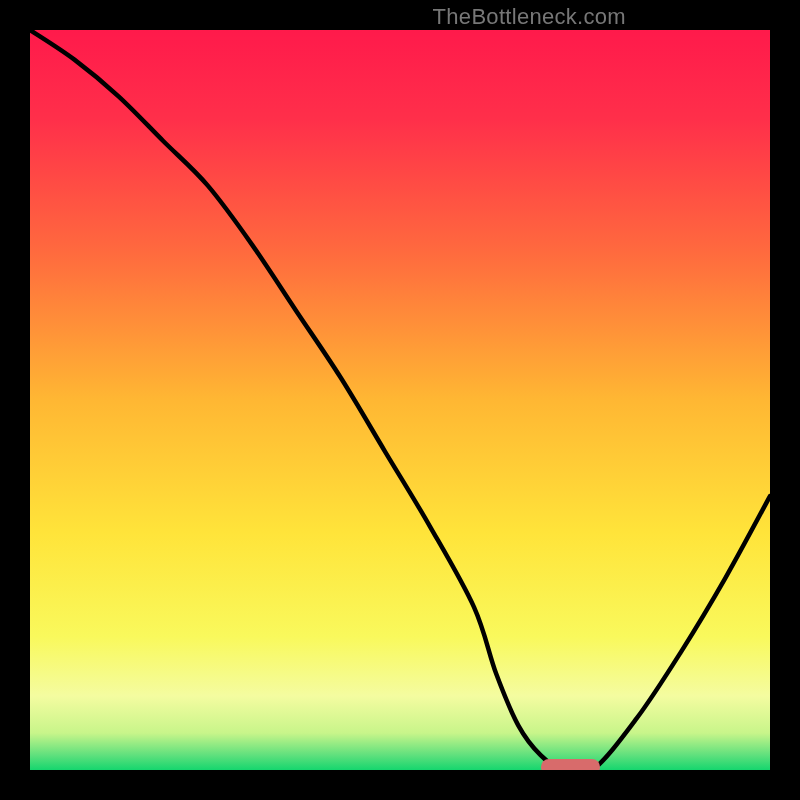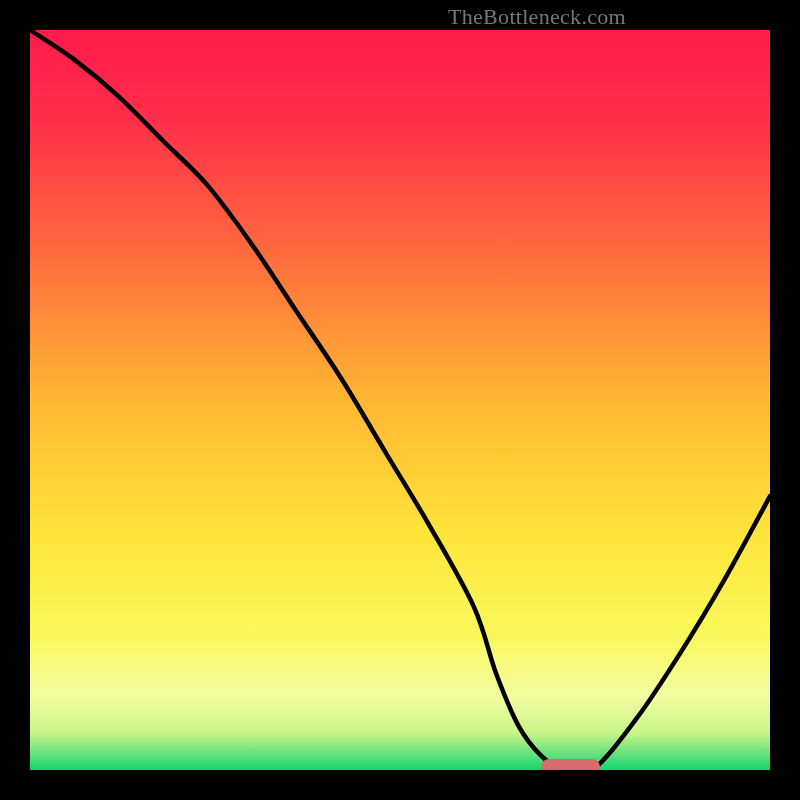--- a/index.html
+++ b/index.html
@@ -9,21 +9,20 @@
     height: 800px;
     overflow: hidden;
     background: #000;
     font-family: Arial, Helvetica, sans-serif;
   }
   .frame {
     position: relative;
     width: 656px;
     height: 800px;
     background: #000;
-    font-family: Liberation Serif, serif;
   }
   .plot {
     position: absolute;
     left: 30px;
     top: 30px;
     width: 740px;
     height: 740px;
     overflow: hidden;
   }
   .gradient {

